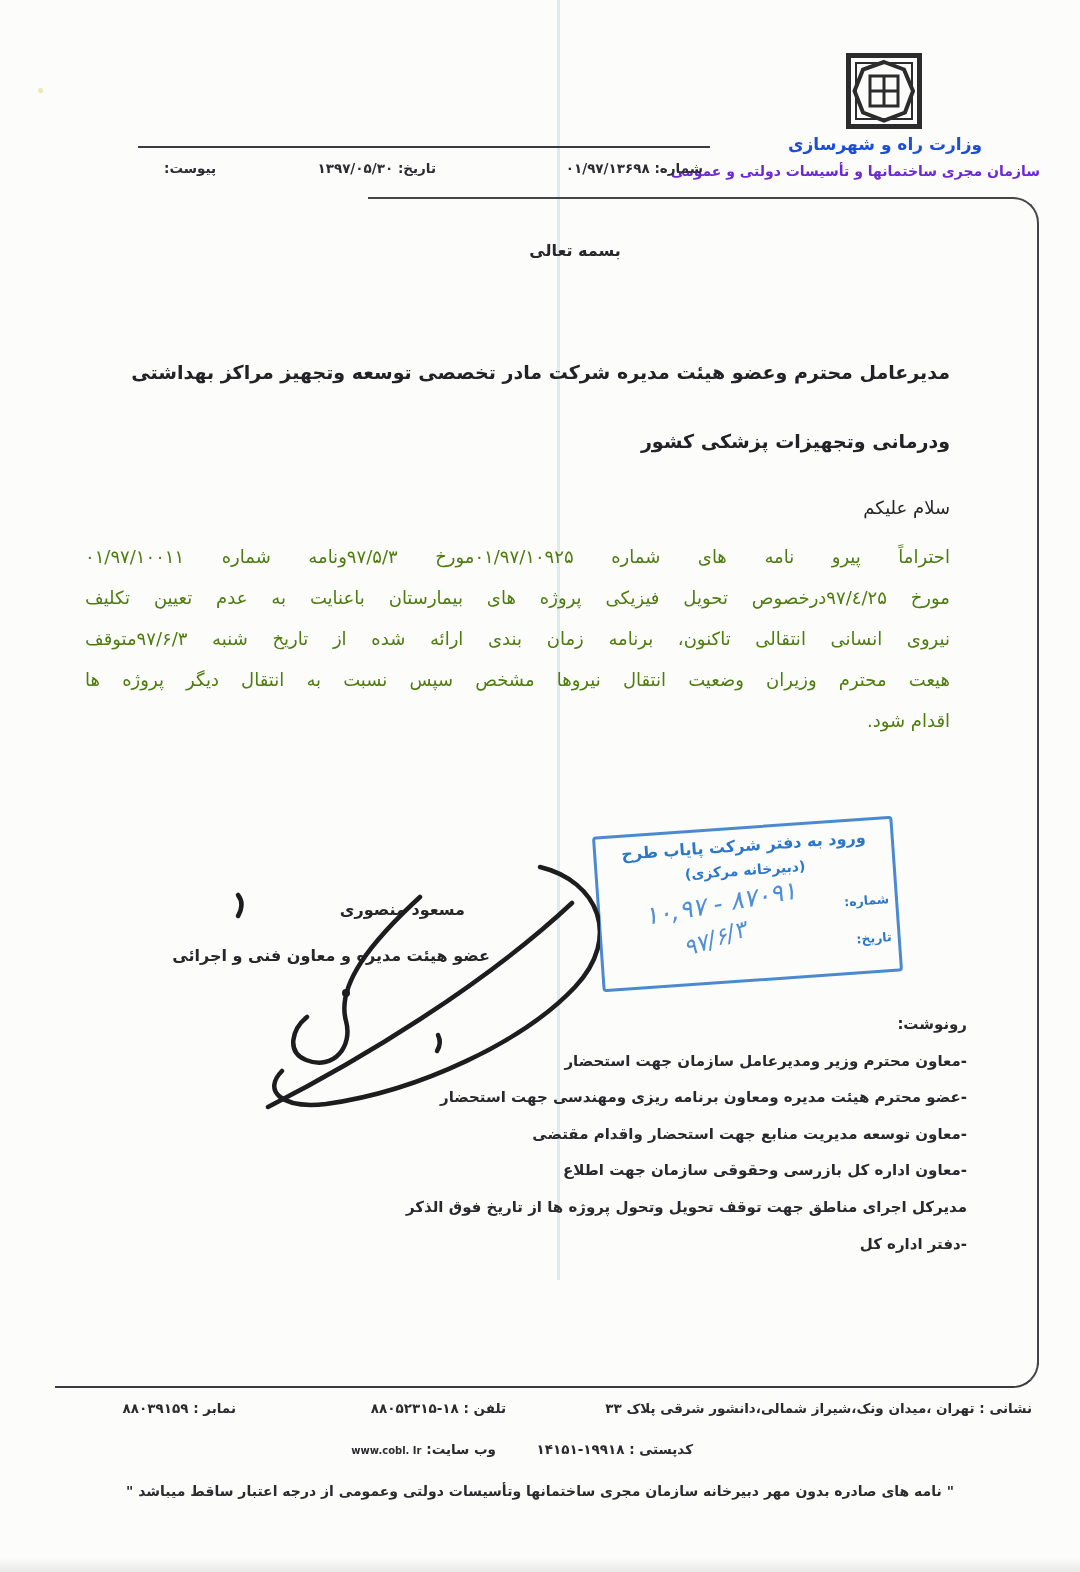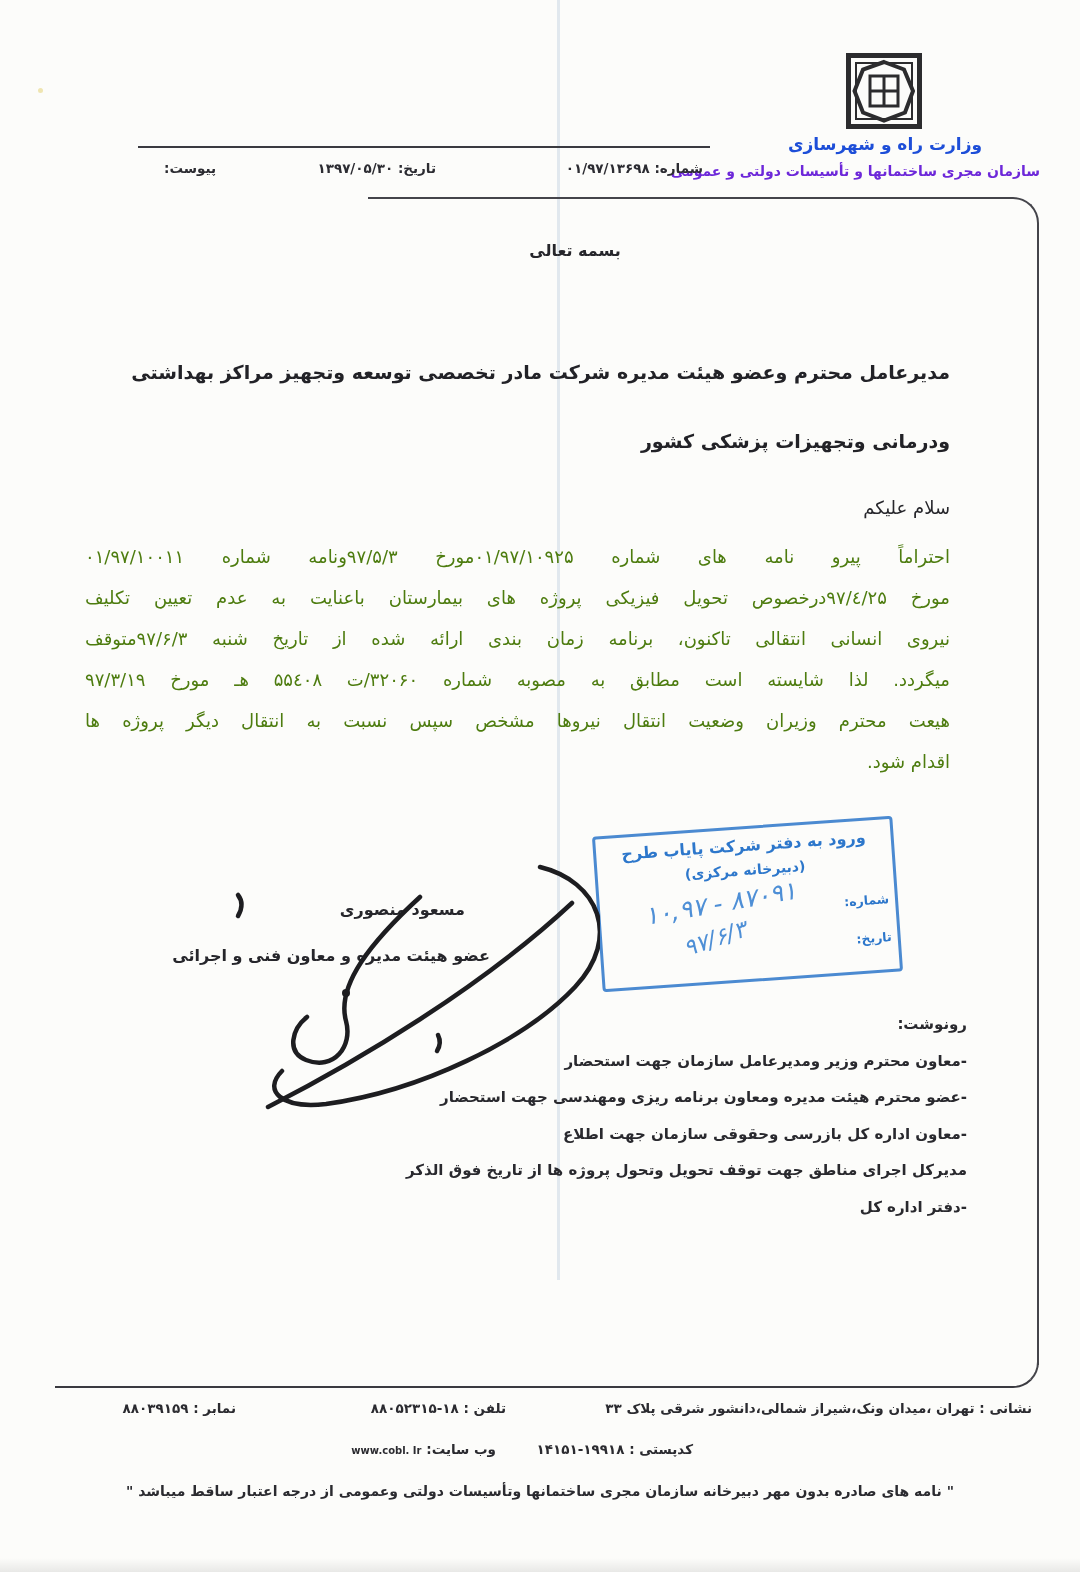--- a/index.html
+++ b/index.html
@@ -113,21 +113,20 @@
 
   <div class="abs recip nowrap" id="recip2">مدیرعامل محترم وعضو هیئت مدیره شرکت مادر تخصصی توسعه وتجهیز مراکز بهداشتی</div>
   <div class="abs recip nowrap" id="recip3">ودرمانی وتجهیزات پزشکی کشور</div>
 
   <div class="abs nowrap" id="salutation">سلام علیکم</div>
 
   <div class="abs" id="body-block">
     <div class="bline">احتراماً پیرو نامه های شماره ۰۱/۹۷/۱۰۹۲۵مورخ ۹۷/۵/۳ونامه شماره ۰۱/۹۷/۱۰۰۱۱</div>
     <div class="bline">مورخ ۹۷/٤/۲۵درخصوص تحویل فیزیکی پروژه های بیمارستان باعنایت به عدم تعیین تکلیف</div>
     <div class="bline">نیروی انسانی انتقالی تاکنون، برنامه زمان بندی ارائه شده از تاریخ شنبه ۹۷/۶/۳متوقف</div>
-    <div class="bline">میگردد. لذا شایسته است مطابق به مصوبه شماره ۳۲۰۶۰/ت ۵۵٤۰۸ هـ مورخ ۹۷/۳/۱۹</div>
     <div class="bline">هیعت محترم وزیران وضعیت انتقال نیروها مشخص سپس نسبت به انتقال دیگر پروژه ها</div>
     <div class="bline last">اقدام شود.</div>
   </div>
 
   <div class="abs" id="stamp">
     <div class="s1 nowrap">ورود به دفتر شرکت پایاب طرح</div>
     <div class="s2 nowrap">(دبیرخانه مرکزی)</div>
     <div class="slabel snum">شماره:</div>
     <div class="slabel sdate">تاریخ:</div>
     <div class="hand" id="hand-number">۱۰,۹۷ - ۸۷۰۹۱</div>
@@ -144,20 +143,21 @@
       <path d="M 300 52 C 252 96 216 140 226 176 C 233 201 214 226 186 215 C 166 207 172 184 187 172"></path>
       <path d="M 318 190 q 4 8 -1 16"></path>
     </g>
     <circle cx="226" cy="148" r="4" fill="#1d1d20"></circle>
   </svg>
 
   <div class="abs" id="cc">
     <div>رونوشت:</div>
     <div>-معاون محترم وزیر ومدیرعامل سازمان جهت استحضار</div>
     <div>-عضو محترم هیئت مدیره ومعاون برنامه ریزی ومهندسی جهت استحضار</div>
+    <div>-معاون توسعه مدیریت منابع  جهت استحضار واقدام مقتضی</div>
     <div>-معاون اداره کل بازرسی وحقوقی سازمان جهت اطلاع</div>
     <div>مدیرکل اجرای مناطق جهت توقف تحویل وتحول پروژه ها از تاریخ فوق الذکر</div>
     <div>-دفتر اداره کل</div>
   </div>
 
   <div class="abs foot" id="foot-addr">نشانی : تهران ،میدان ونک،شیراز شمالی،دانشور شرقی پلاک ۳۳</div>
   <div class="abs foot" id="foot-phone">تلفن : ۱۸-۸۸۰۵۲۳۱۵</div>
   <div class="abs foot" id="foot-fax">نمابر : ۸۸۰۳۹۱۵۹</div>
   <div class="abs foot" id="foot-postal">کدپستی : ۱۹۹۱۸-۱۴۱۵۱</div>
   <div class="abs foot" id="foot-web">

